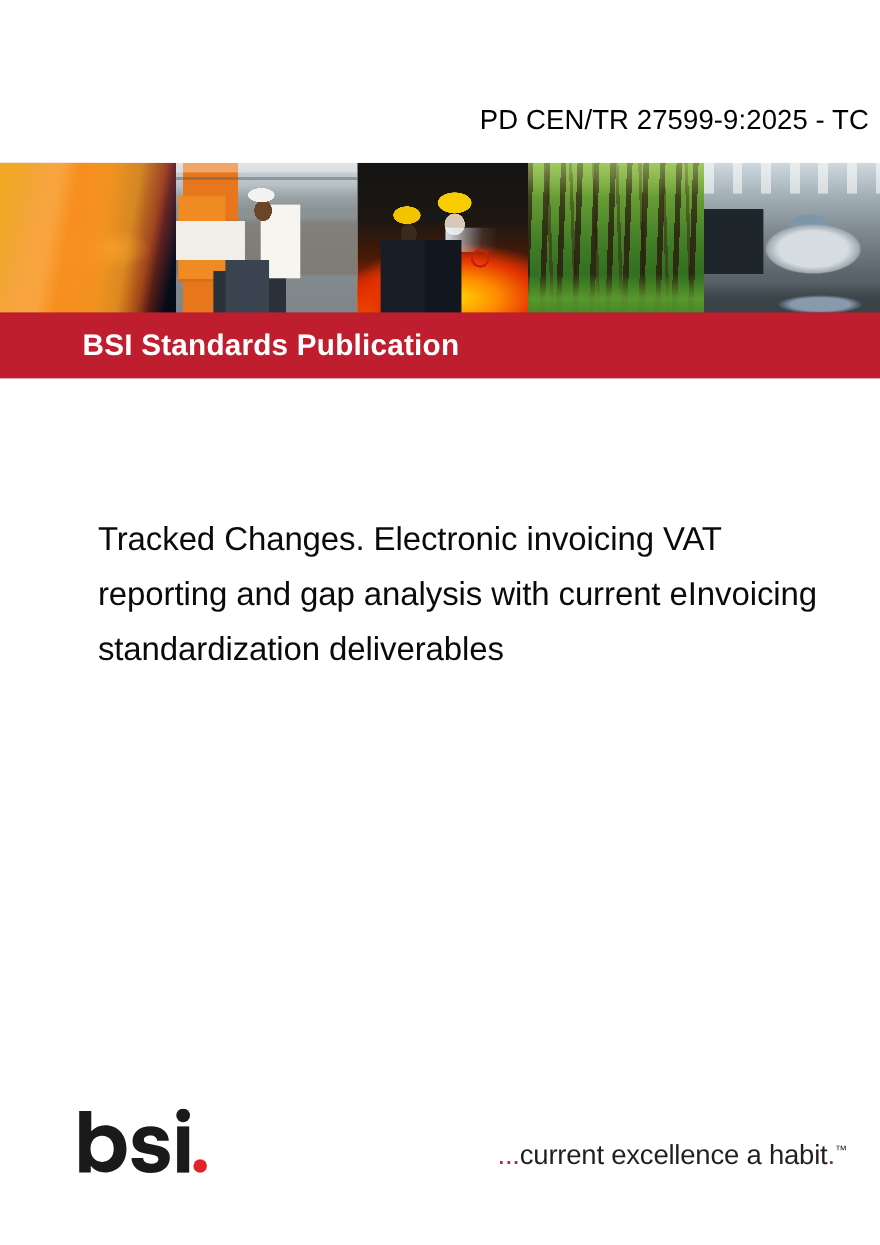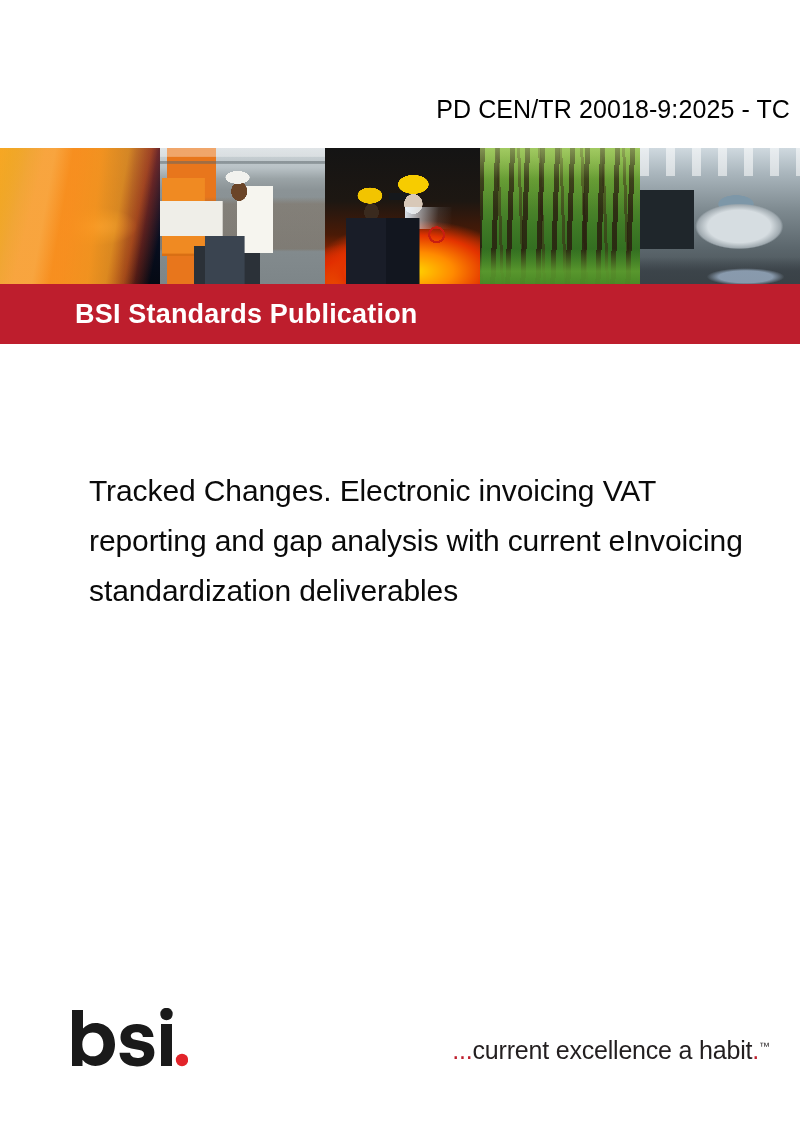--- a/index.html
+++ b/index.html
@@ -273,21 +273,21 @@
   .tag-tm {
     font-size: 11px;
     vertical-align: super;
     color: #231f20;
     letter-spacing: 0;
   }
 </style>
 </head>
 <body>
 
-<div class="doc-ref">PD CEN/TR 20018-9:2025 - TC</div>
+<div class="doc-ref">PD CEN/TR 27599-9:2025 - TC</div>
 
 <div class="photo-strip">
   <div class="photo-panel p1"></div>
   <div class="photo-panel p2"></div>
   <div class="photo-panel p3"></div>
   <div class="photo-panel p4"></div>
   <div class="photo-panel p5"></div>
 </div>
 
 <div class="red-banner">

